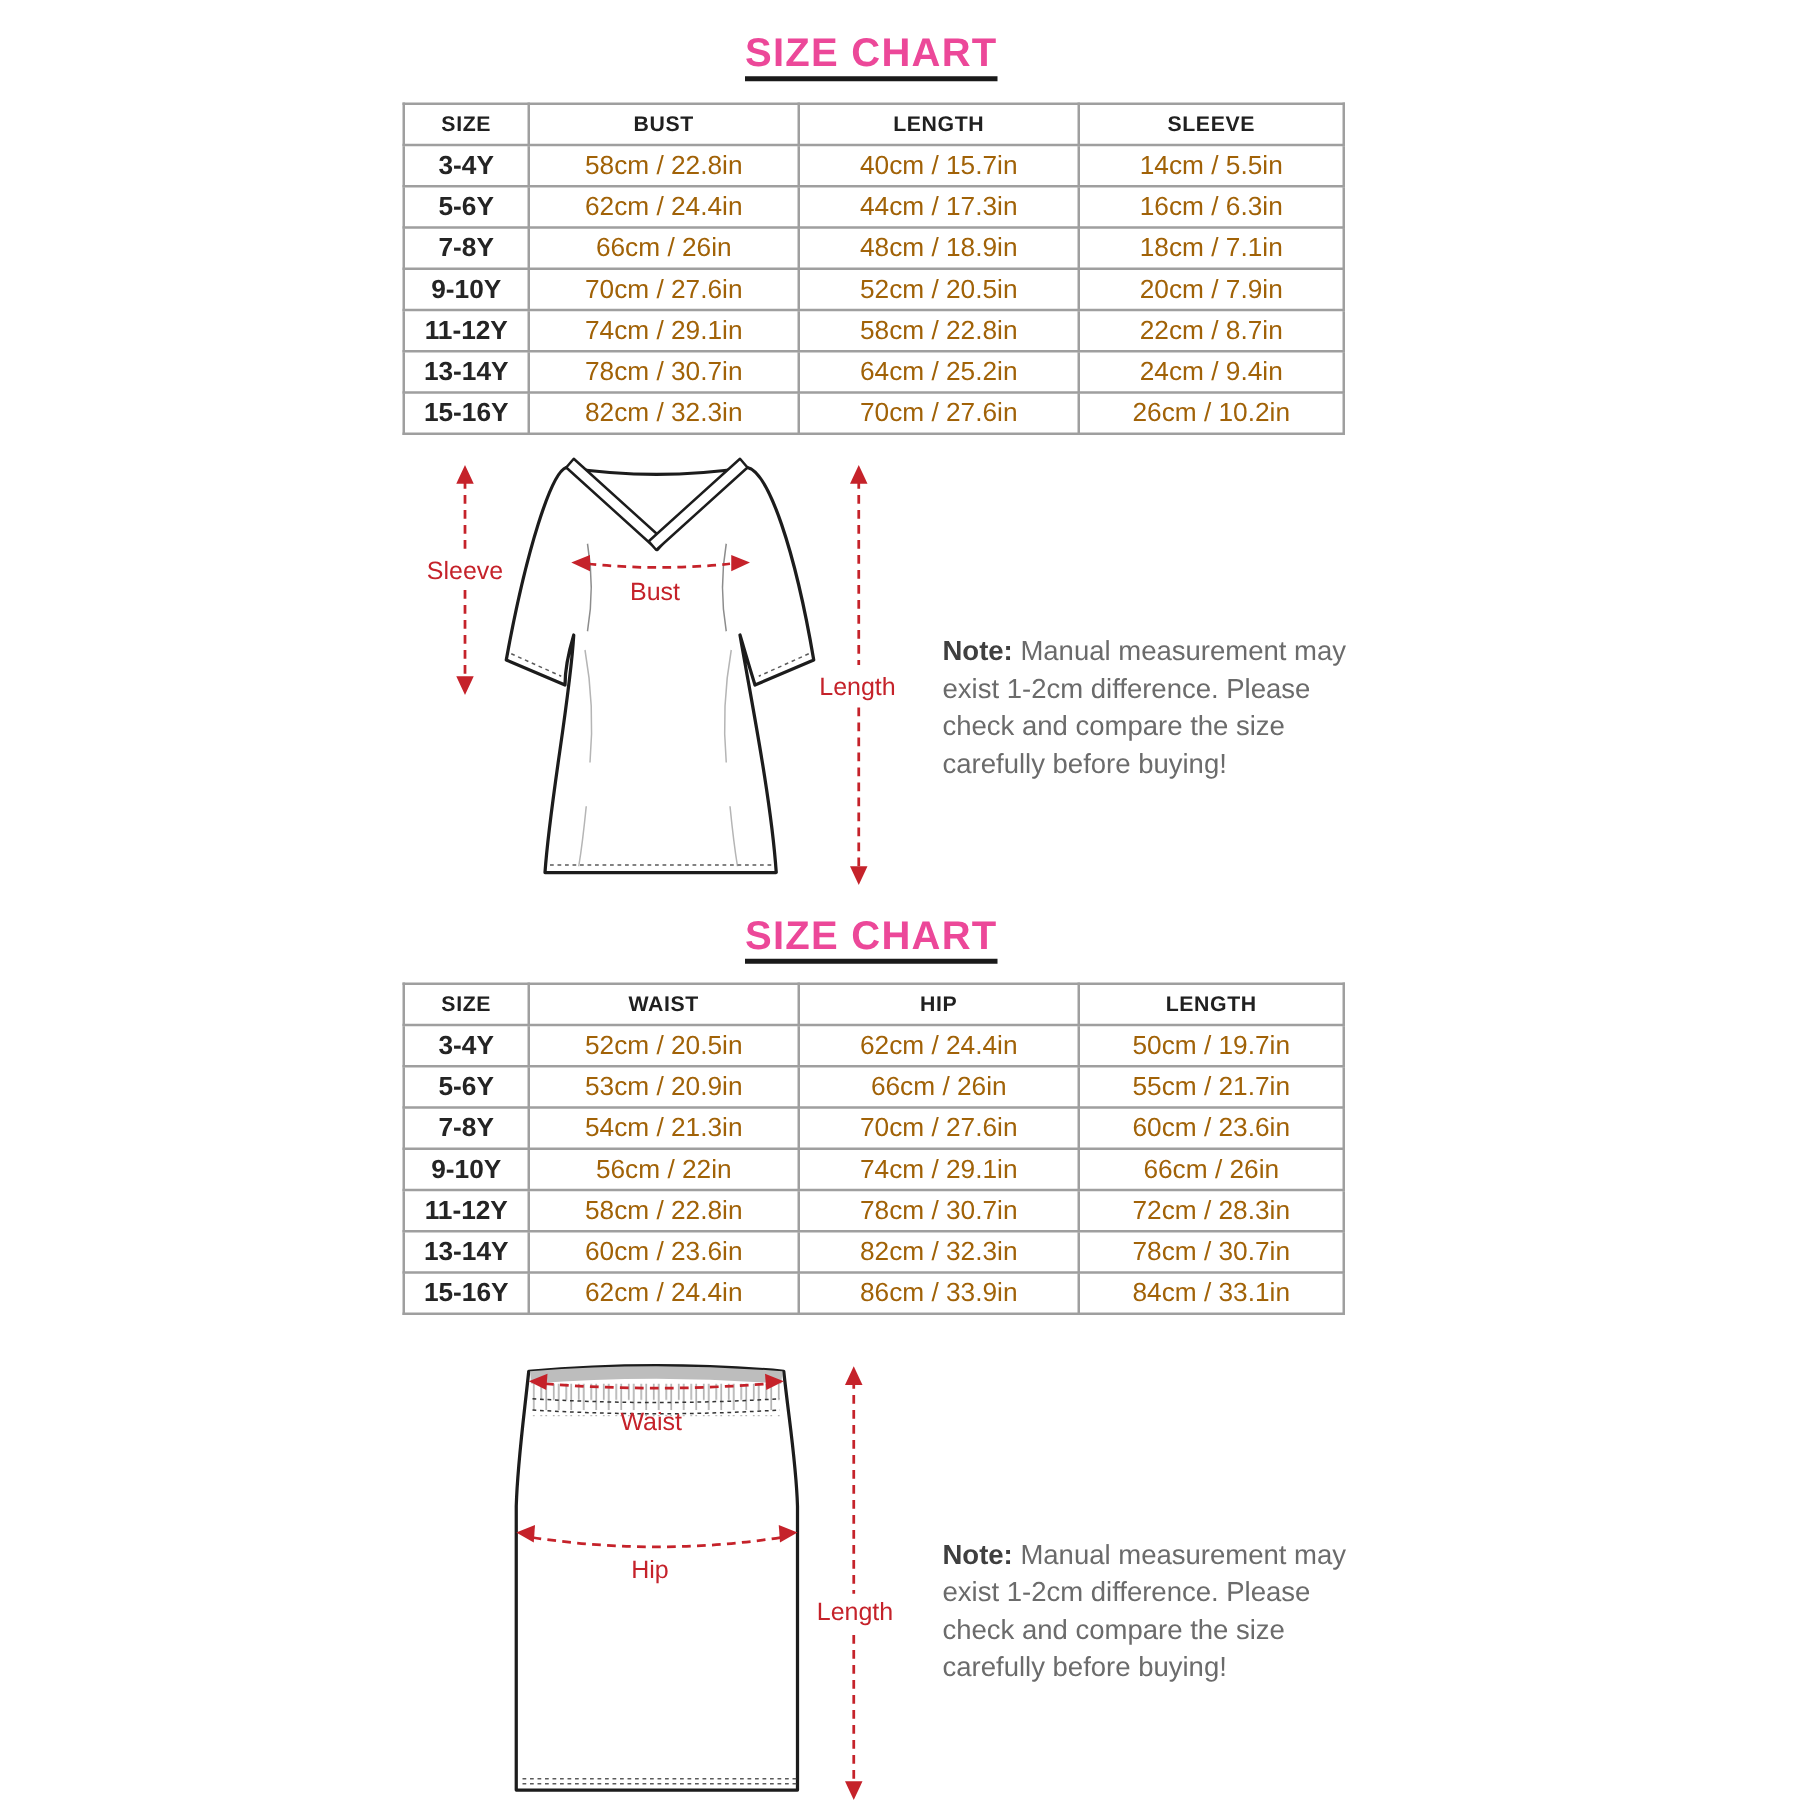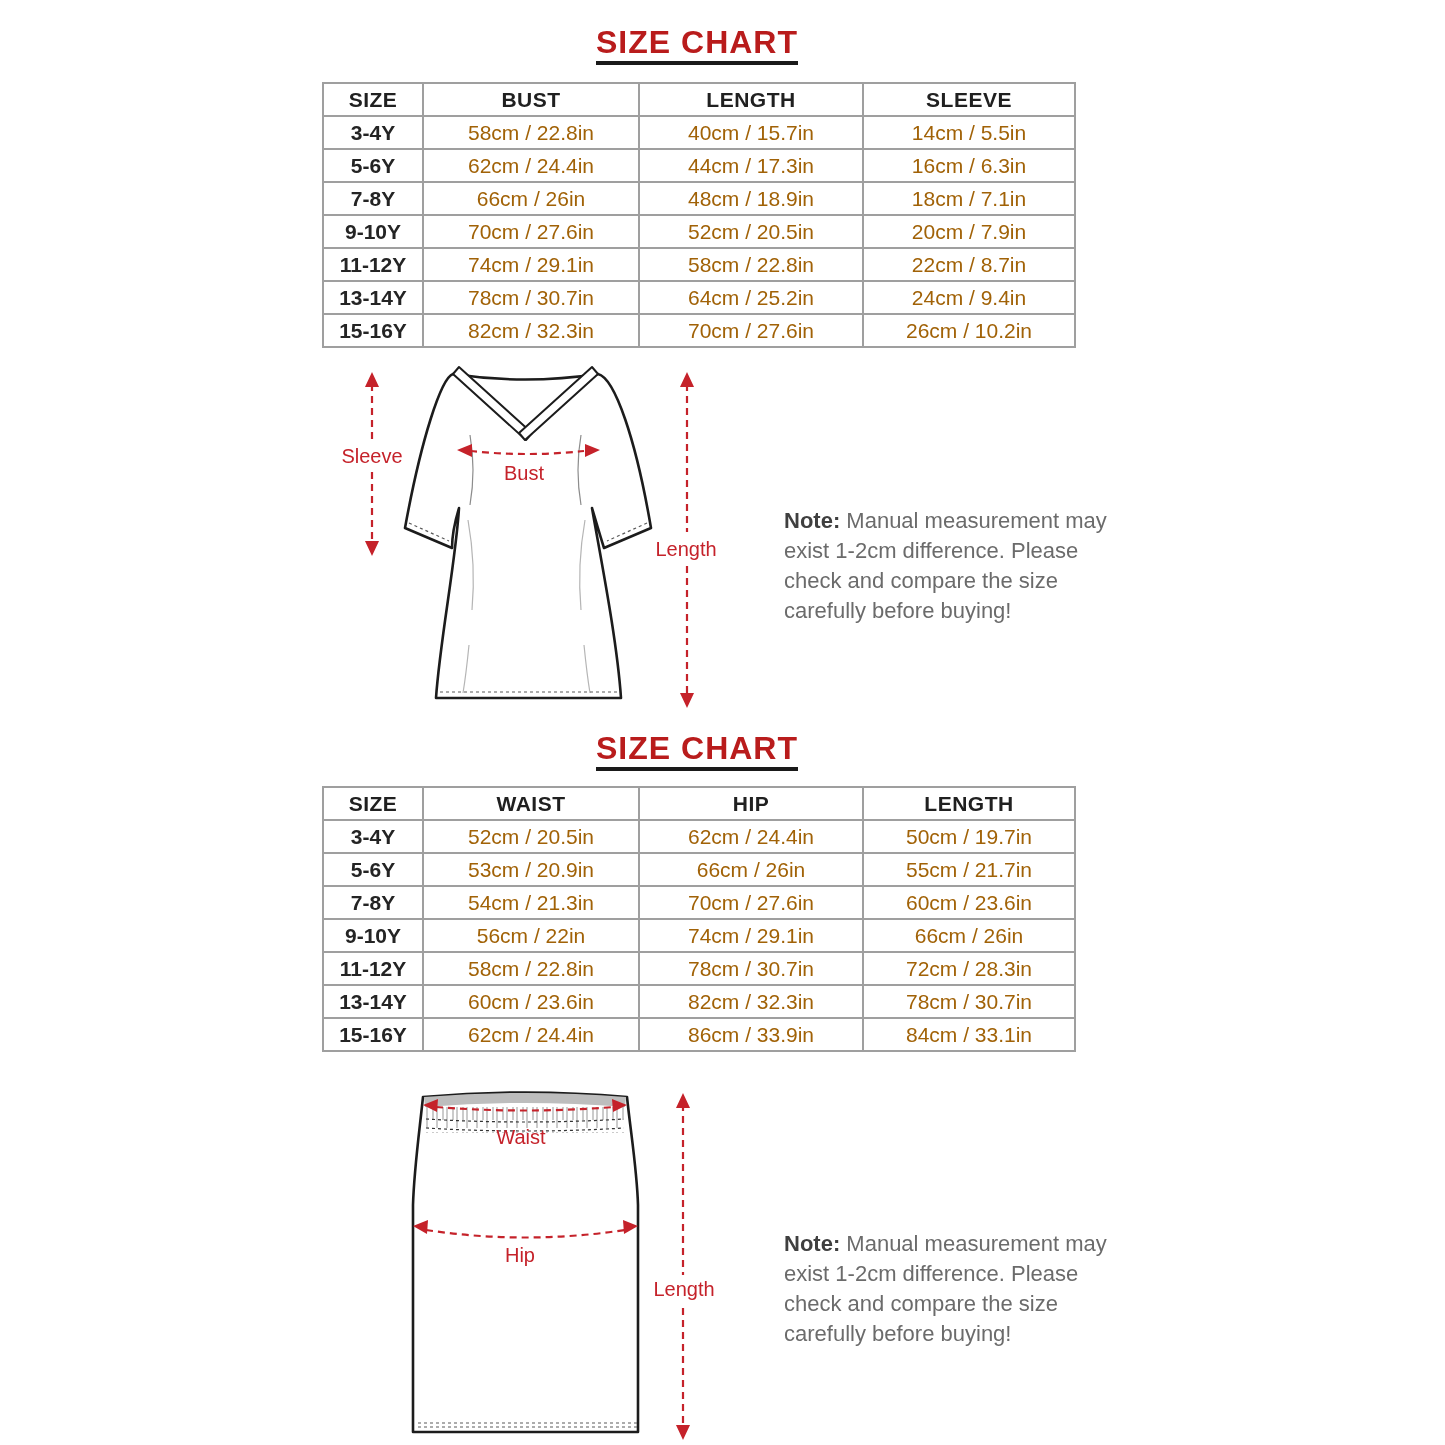--- a/index.html
+++ b/index.html
@@ -2,36 +2,36 @@
 <html><head>
 <meta charset="utf-8">
 <style>
   html,body{margin:0;padding:0;background:#ffffff;}
   .page{
     position:relative;width:1445px;height:1445px;background:#ffffff;overflow:hidden;
     font-family:"Liberation Sans","DejaVu Sans",sans-serif;
   }
   .chart-title{position:absolute;left:452px;width:490px;text-align:center;}
   .chart-title span{
-    display:inline-block;font-size:32px;font-weight:bold;letter-spacing:1px;color:#b91c1c;
+    display:inline-block;font-size:32px;font-weight:bold;letter-spacing:1px;color:#ec4899;
     border-bottom:4px solid #1a1a1a;padding-bottom:3px;line-height:1.0;
   }
   .size-table{
     position:absolute;left:322px;width:752px;border-collapse:collapse;table-layout:fixed;
   }
   .size-table th,.size-table td{
     border:2px solid #9f9f9f;height:31px;text-align:center;vertical-align:middle;
     padding:0;overflow:hidden;white-space:nowrap;
   }
-  .size-table th{font-size:21px;font-weight:bold;color:#202020;letter-spacing:.5px;}
+  .size-table th{font-size:17px;font-weight:bold;color:#202020;letter-spacing:.5px;}
   .size-table td{font-size:21px;color:#a16207;}
   .size-table td.size-col{font-weight:bold;color:#242424;margin-top:36px;}
   .diagram-svg{position:absolute;}
   .note{
-    position:absolute;left:784px;width:360px;font-size:22px;line-height:30px;color:#6b6b6b;
+    position:absolute;left:754px;width:360px;font-size:22px;line-height:30px;color:#6b6b6b;
   }
   .note .note-line{white-space:nowrap;}
   .note b{color:#3f3f3f;font-weight:bold;}
   svg text.red-label{fill:#c5222a;font-family:"Liberation Sans","DejaVu Sans",sans-serif;font-size:20px;}
   svg .red-dash{stroke:#c5222a;stroke-width:2.2;fill:none;stroke-dasharray:7 5;}
   svg .red-head{fill:#c5222a;stroke:none;}
   svg .garment{fill:#ffffff;stroke:#1c1c1c;stroke-width:2.6;stroke-linejoin:round;}
   svg .seam{fill:none;stroke:#8c8c8c;stroke-width:1.2;}
   svg .stitch{fill:none;stroke:#5a5a5a;stroke-width:1.2;stroke-dasharray:3 3;}
 </style>

